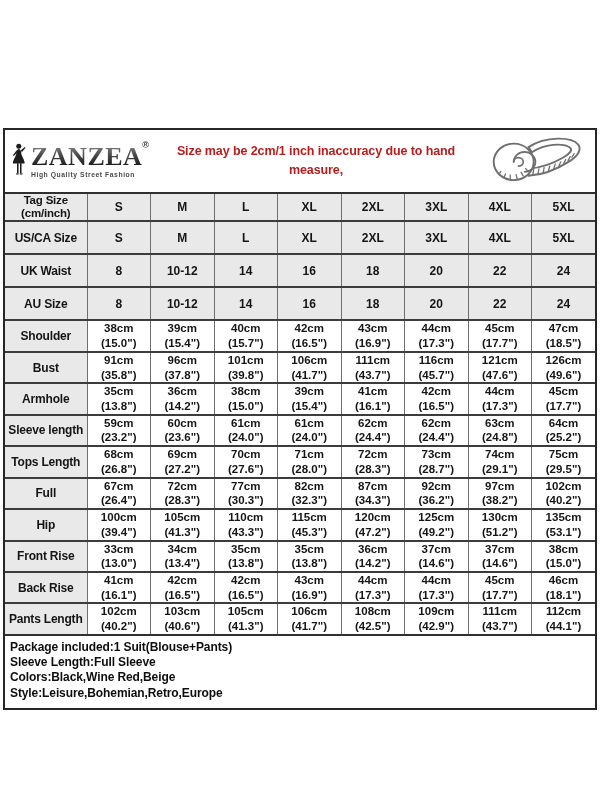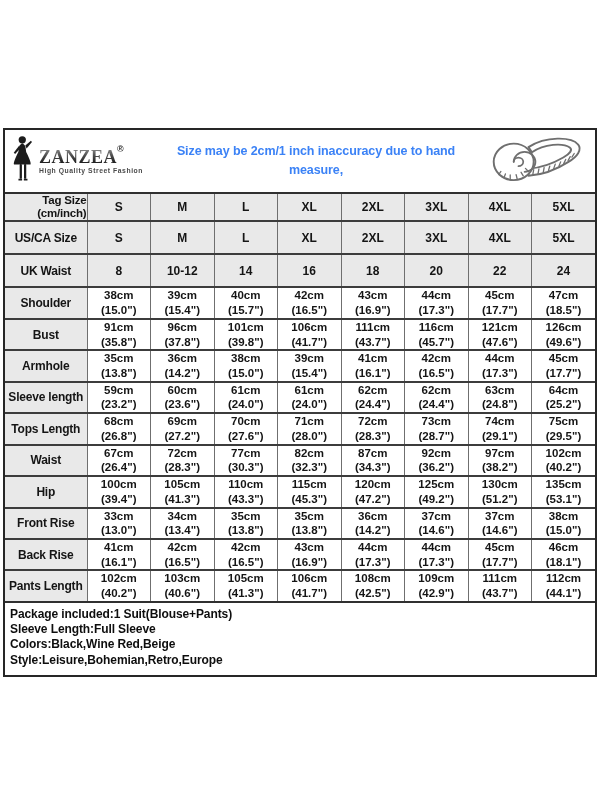--- a/index.html
+++ b/index.html
@@ -15,48 +15,48 @@
 
   
   .header {
     height:62px; display:flex; align-items:center;
     border-bottom:2px solid #303030; padding:0 4px;
   }
   .logo { display:flex; align-items:center; width:138px; flex:none; padding-left:2px; }
   .logo-col { margin-left:2px; }
   .brand-line { line-height:1; white-space:nowrap; }
   .brand {
-    font-family:"Liberation Serif", serif; font-weight:bold; font-size:18px;
+    font-family:"Liberation Serif", serif; font-weight:bold; font-size:26px;
     letter-spacing:0.5px; color:#222;
   }
   @supports (-webkit-background-clip:text) {
     .brand {
       background:linear-gradient(180deg,#9a9a9a 0%,#4a4a4a 45%,#050505 100%);
       -webkit-background-clip:text; background-clip:text; color:transparent;
     }
   }
   .reg { font-size:9px; color:#333; vertical-align:top; position:relative; top:-3px; }
   .tagline { font-size:6.8px; letter-spacing:0.55px; color:#4a4a4a; white-space:nowrap; margin-top:1px; }
-  .notice { flex:1; text-align:center; font-size:12.5px; line-height:1.5; color:#3b82f6; letter-spacing:-0.1px; }
+  .notice { flex:1; text-align:center; font-size:12.5px; line-height:1.5; color:#b91c1c; letter-spacing:-0.1px; }
   .tape { flex:none; margin:0 6px 0 2px; }
 
   
   table.size-table { width:100%; border-collapse:collapse; table-layout:fixed; }
   .size-table th, .size-table td {
     border-left:1px solid #6f6f6f; border-top:2px solid #3c3c3c;
     text-align:center; vertical-align:middle; padding:0;
     font-weight:bold; color:#151515;
   }
   .size-table tr:first-child th { border-top:none; }
   .size-table th:first-child, .size-table td:first-child { border-left:none; }
   .lbl { background:#e9e9e9; font-size:12px; letter-spacing:-0.2px; }
   .sz  { background:#e9e9e9; font-size:12px; }
   .mc  { background:#ffffff; font-size:11.5px; line-height:1.28; }
   tr.r-tag  { height:25px; }
-  tr.r-tag .lbl { font-size:11.5px; line-height:1.15;text-align:right; }
+  tr.r-tag .lbl { font-size:11.5px; line-height:1.15; }
   tr.r-size { height:33px; }
   tr.r-meas { height:29px; }
 
   
   .info {
     border-top:2px solid #303030; padding:4px 6px 7px 5px;
     font-size:12px; line-height:15.3px; letter-spacing:-0.1px; color:#0e0e0e;
   }
 </style>
 </head>
@@ -157,20 +157,31 @@
             <th class="lbl">UK Waist</th>
             <td class="sz">8</td>
             <td class="sz">10-12</td>
             <td class="sz">14</td>
             <td class="sz">16</td>
             <td class="sz">18</td>
             <td class="sz">20</td>
             <td class="sz">22</td>
             <td class="sz">24</td>
           </tr>
+          <tr class="r-size">
+            <th class="lbl">AU Size</th>
+            <td class="sz">8</td>
+            <td class="sz">10-12</td>
+            <td class="sz">14</td>
+            <td class="sz">16</td>
+            <td class="sz">18</td>
+            <td class="sz">20</td>
+            <td class="sz">22</td>
+            <td class="sz">24</td>
+          </tr>
           <tr class="r-meas">
             <th class="lbl">Shoulder</th>
             <td class="mc"><span>38cm</span><br><span>(15.0")</span></td>
             <td class="mc"><span>39cm</span><br><span>(15.4")</span></td>
             <td class="mc"><span>40cm</span><br><span>(15.7")</span></td>
             <td class="mc"><span>42cm</span><br><span>(16.5")</span></td>
             <td class="mc"><span>43cm</span><br><span>(16.9")</span></td>
             <td class="mc"><span>44cm</span><br><span>(17.3")</span></td>
             <td class="mc"><span>45cm</span><br><span>(17.7")</span></td>
             <td class="mc"><span>47cm</span><br><span>(18.5")</span></td>
@@ -213,21 +224,21 @@
             <td class="mc"><span>68cm</span><br><span>(26.8")</span></td>
             <td class="mc"><span>69cm</span><br><span>(27.2")</span></td>
             <td class="mc"><span>70cm</span><br><span>(27.6")</span></td>
             <td class="mc"><span>71cm</span><br><span>(28.0")</span></td>
             <td class="mc"><span>72cm</span><br><span>(28.3")</span></td>
             <td class="mc"><span>73cm</span><br><span>(28.7")</span></td>
             <td class="mc"><span>74cm</span><br><span>(29.1")</span></td>
             <td class="mc"><span>75cm</span><br><span>(29.5")</span></td>
           </tr>
           <tr class="r-meas">
-            <th class="lbl">Waist</th>
+            <th class="lbl">Full</th>
             <td class="mc"><span>67cm</span><br><span>(26.4")</span></td>
             <td class="mc"><span>72cm</span><br><span>(28.3")</span></td>
             <td class="mc"><span>77cm</span><br><span>(30.3")</span></td>
             <td class="mc"><span>82cm</span><br><span>(32.3")</span></td>
             <td class="mc"><span>87cm</span><br><span>(34.3")</span></td>
             <td class="mc"><span>92cm</span><br><span>(36.2")</span></td>
             <td class="mc"><span>97cm</span><br><span>(38.2")</span></td>
             <td class="mc"><span>102cm</span><br><span>(40.2")</span></td>
           </tr>
           <tr class="r-meas">

